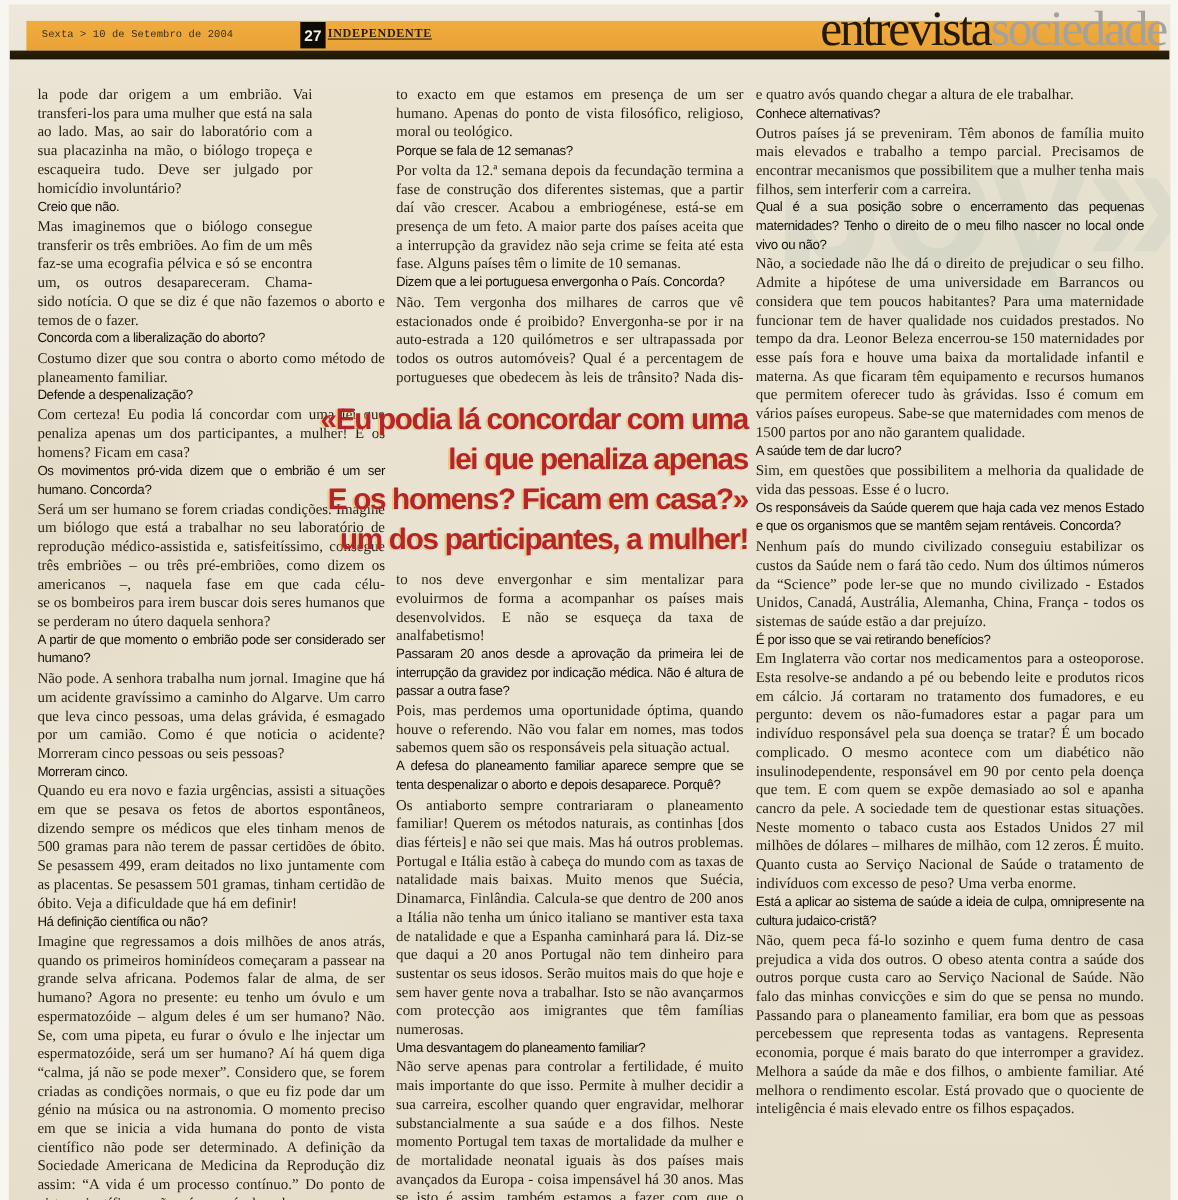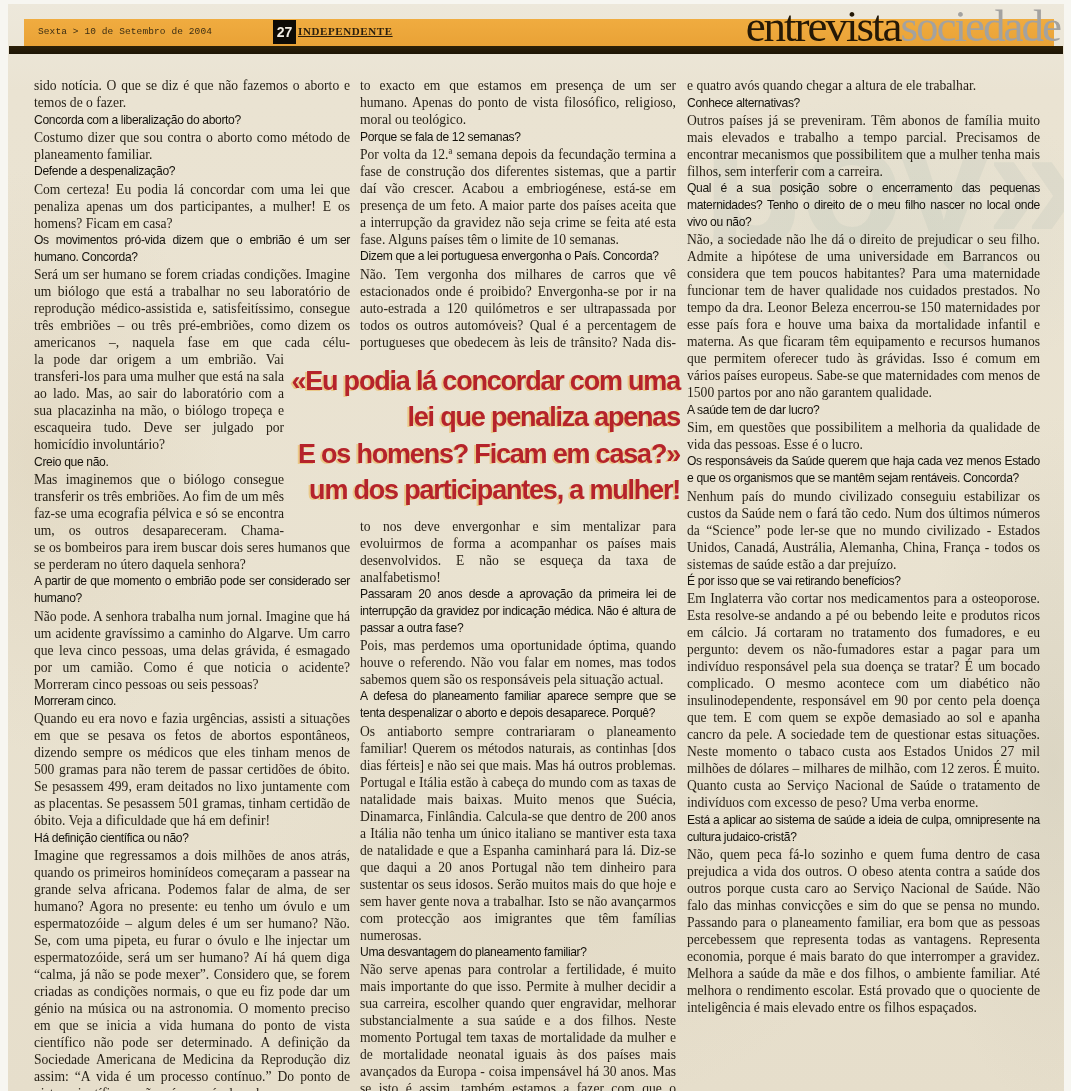--- a/index.html
+++ b/index.html
@@ -86,33 +86,33 @@
   <div class="band-dark"></div>
   <div class="header-date">Sexta &gt; 10 de Setembro de 2004</div>
   <div class="page-box">
     <span>27</span>
   </div>
   <div class="masthead">INDEPENDENTE</div>
   <div class="section-title"><span class="primary">entrevista</span><span class="secondary">sociedade</span></div>
 
   <div class="article">
       <div class="col col-1">
+        <div class="sect narrow">
+          <p class="a">la pode dar origem a um embrião. Vai transferi-los para uma mulher que está na sala ao lado. Mas, ao sair do laboratório com a sua placazinha na mão, o biólogo tropeça e escaqueira tudo. Deve ser julgado por homicídio involuntário?</p>
+          <p class="q">Creio que não.</p>
+          <p class="a cont">Mas imaginemos que o biólogo consegue transferir os três embriões. Ao fim de um mês faz-se uma ecografia pélvica e só se encontra um, os outros desapareceram. Chama-</p>
+        </div>
         <div class="sect">
           <p class="a">sido notícia. O que se diz é que não fazemos o aborto e temos de o fazer.</p>
           <p class="q">Concorda com a liberalização do aborto?</p>
           <p class="a">Costumo dizer que sou contra o aborto como método de planeamento familiar.</p>
           <p class="q">Defende a despenalização?</p>
           <p class="a">Com certeza! Eu podia lá concordar com uma lei que penaliza apenas um dos participantes, a mulher! E os homens? Ficam em casa?</p>
           <p class="q">Os movimentos pró-vida dizem que o embrião é um ser humano. Concorda?</p>
           <p class="a cont">Será um ser humano se forem criadas condições. Imagine um biólogo que está a trabalhar no seu laboratório de reprodução médico-assistida e, satisfeitíssimo, consegue três embriões – ou três pré-embriões, como dizem os americanos –, naquela fase em que cada célu-</p>
-        </div>
-        <div class="sect narrow">
-          <p class="a">la pode dar origem a um embrião. Vai transferi-los para uma mulher que está na sala ao lado. Mas, ao sair do laboratório com a sua placazinha na mão, o biólogo tropeça e escaqueira tudo. Deve ser julgado por homicídio involuntário?</p>
-          <p class="q">Creio que não.</p>
-          <p class="a cont">Mas imaginemos que o biólogo consegue transferir os três embriões. Ao fim de um mês faz-se uma ecografia pélvica e só se encontra um, os outros desapareceram. Chama-</p>
         </div>
         <div class="sect">
           <p class="a">se os bombeiros para irem buscar dois seres humanos que se perderam no útero daquela senhora?</p>
           <p class="q">A partir de que momento o embrião pode ser considerado ser humano?</p>
           <p class="a">Não pode. A senhora trabalha num jornal. Imagine que há um acidente gravíssimo a caminho do Algarve. Um carro que leva cinco pessoas, uma delas grávida, é esmagado por um camião. Como é que noticia o acidente? Morreram cinco pessoas ou seis pessoas?</p>
           <p class="q">Morreram cinco.</p>
           <p class="a">Quando eu era novo e fazia urgências, assisti a situações em que se pesava os fetos de abortos espontâneos, dizendo sempre os médicos que eles tinham menos de 500 gramas para não terem de passar certidões de óbito. Se pesassem 499, eram deitados no lixo juntamente com as placentas. Se pesassem 501 gramas, tinham certidão de óbito. Veja a dificuldade que há em definir!</p>
           <p class="q">Há definição científica ou não?</p>
           <p class="a cont">Imagine que regressamos a dois milhões de anos atrás, quando os primeiros hominídeos começaram a passear na grande selva africana. Podemos falar de alma, de ser humano? Agora no presente: eu tenho um óvulo e um espermatozóide – algum deles é um ser humano? Não. Se, com uma pipeta, eu furar o óvulo e lhe injectar um espermatozóide, será um ser humano? Aí há quem diga “calma, já não se pode mexer”. Considero que, se forem criadas as condições normais, o que eu fiz pode dar um génio na música ou na astronomia. O momento preciso em que se inicia a vida humana do ponto de vista científico não pode ser determinado. A definição da Sociedade Americana de Medicina da Reprodução diz assim: “A vida é um processo contínuo.” Do ponto de vista científico, não é possível saber o momen-</p>
         </div>

